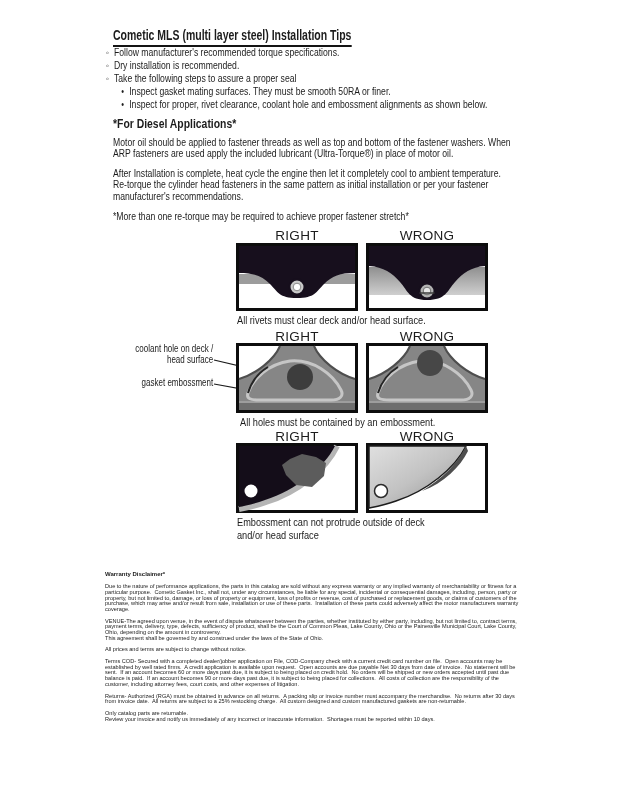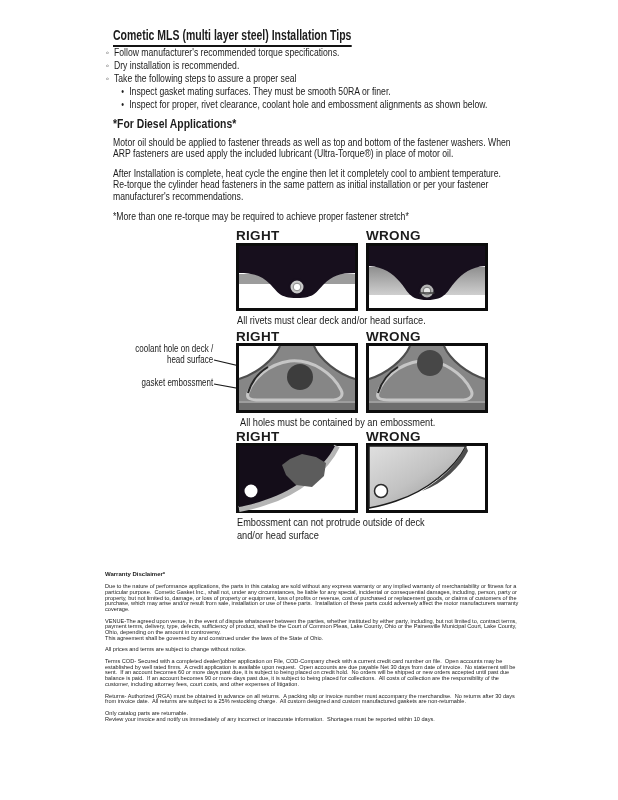--- a/index.html
+++ b/index.html
@@ -21,21 +21,21 @@
   .b-row { display:flex; }
   .b-row.sub { margin-left:19px; }
   .marker { width:10px; flex:0 0 10px; }
   .marker.open::before { content:"◦"; font-size:10px; }
   .marker.solid::before { content:"•"; font-size:10px; }
 
   .diesel { left:113px; top:118px; width:500px; font-size:10.8px; line-height:11.6px; }
   .diesel h2 { font-size:13px; margin:0 0 7px 0; }
   .diesel p { margin:0 0 8px 0; }
 
-  .panel-label { font-size:13.5px; letter-spacing:0.3px; text-align:left; width:122px;font-weight:bold; }
+  .panel-label { font-size:13.5px; letter-spacing:0.3px; text-align:center; width:122px; }
   .caption { font-size:11.5px; white-space:nowrap; }
   .caption.wrap { white-space:normal; width:245px; line-height:12.5px; }
 
   .annot { font-size:10px; line-height:10.8px; text-align:right; width:119px; }
 
   .disclaimer { left:105px; top:572px; width:414px; font-size:5.6px; line-height:5.85px; }
   .disclaimer h3 { font-size:6px; margin:0 0 6px 0; }
   .disclaimer p { margin:0 0 5.5px 0; white-space:pre-wrap; }
 
   .page-code { left:390px; top:757px; font-size:19px; letter-spacing:0.3px;margin-top:44px; }

